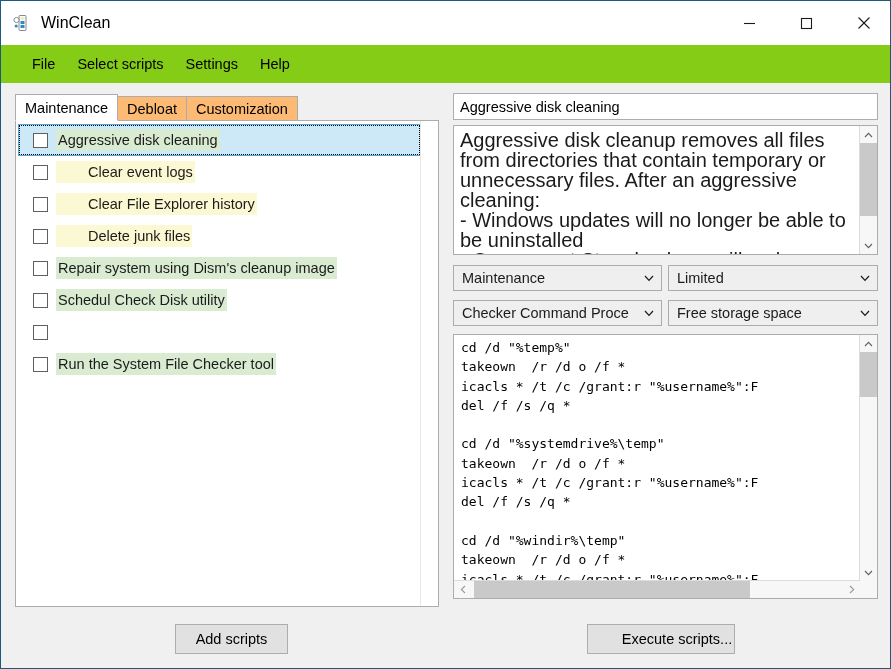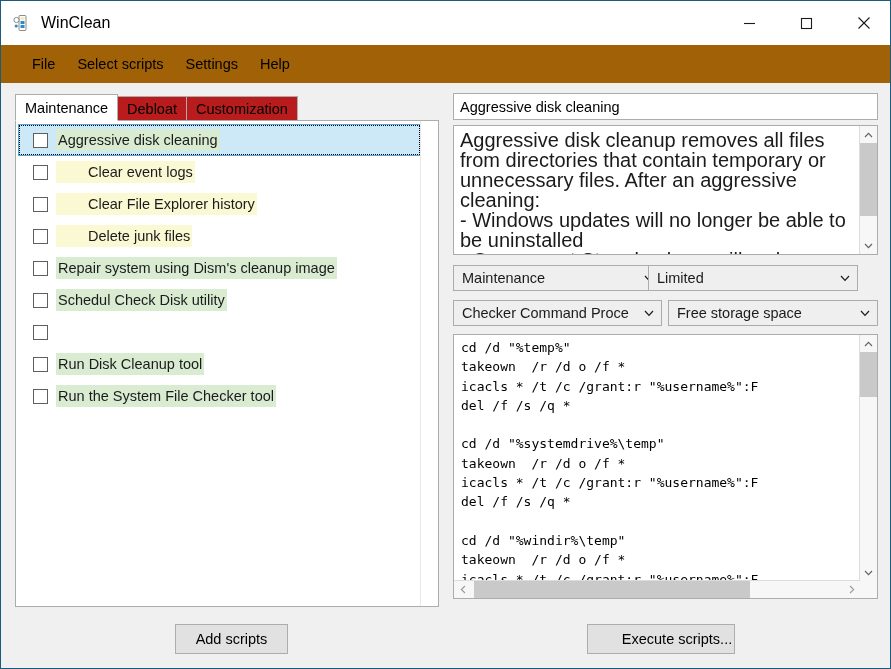--- a/index.html
+++ b/index.html
@@ -72,21 +72,21 @@
     cursor: default;
   }
   .win-btn svg { display: block; }
 
   
   .menubar {
     position: absolute;
     left: 0; top: 44px;
     width: 891px;
     height: 38px;
-    background: #a16207;
+    background: #84cc16;
     display: flex;
     align-items: center;
     padding-left: 20px;
     box-sizing: border-box;
   }
   .menu-item {
     font-size: 14.5px;
     color: #000000;
     padding: 4px 11px;
     white-space: nowrap;
@@ -102,21 +102,21 @@
     height: 27px;
     display: flex;
     align-items: flex-end;
     z-index: 3;
   }
   .tab {
     font-size: 14.5px;
     color: #000000;
     padding: 3px 9px 4px 9px;
     box-sizing: border-box;
-    background: #b91c1c;
+    background: #fdba74;
     border: 1px solid #acacac;
     height: 25px;
     line-height: 18px;
     white-space: nowrap;
     cursor: default;
     margin-right: -1px;
   }
   .tab.selected {
     background: #ffffff;
     border-bottom-color: #ffffff;
@@ -286,21 +286,21 @@
     overflow: hidden;
   }
   .combo .combo-arrow {
     flex: 0 0 auto;
     width: 24px;
     display: flex;
     align-items: center;
     justify-content: center;
   }
   #combo-category { left: 452px; top: 264px; width: 209px; }
-  #combo-impact   { left: 647px; top: 264px; width: 210px; }
+  #combo-impact   { left: 667px; top: 264px; width: 210px; }
   #combo-host     { left: 452px; top: 299px; width: 209px; }
   #combo-result   { left: 667px; top: 299px; width: 210px; }
 
   
   .code-box {
     position: absolute;
     left: 452px;
     top: 333px;
     width: 425px;
     height: 265px;
@@ -460,24 +460,20 @@
 
       <div class="list-item">
         <span class="cb"></span>
         <span class="item-label hl-green">Schedul Check Disk utility</span>
       </div>
 
       <div class="list-item">
         <span class="cb"></span>
       </div>
 
-      <div class="list-item">
-        <span class="cb"></span>
-        <span class="item-label hl-green">Run Disk Cleanup tool</span>
-      </div>
 
       <div class="list-item">
         <span class="cb"></span>
         <span class="item-label hl-green">Run the System File Checker tool</span>
       </div>
 
     </div>
     <div class="vscroll-track"></div>
   </div>
 

